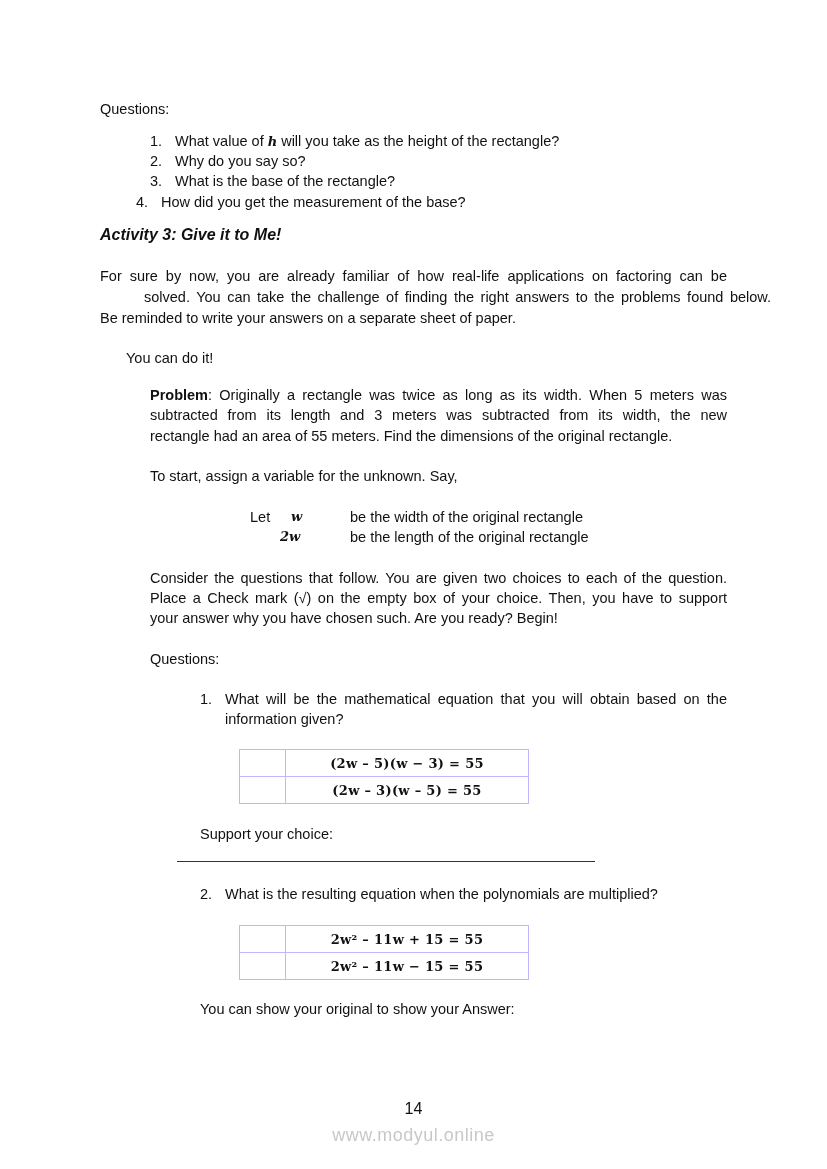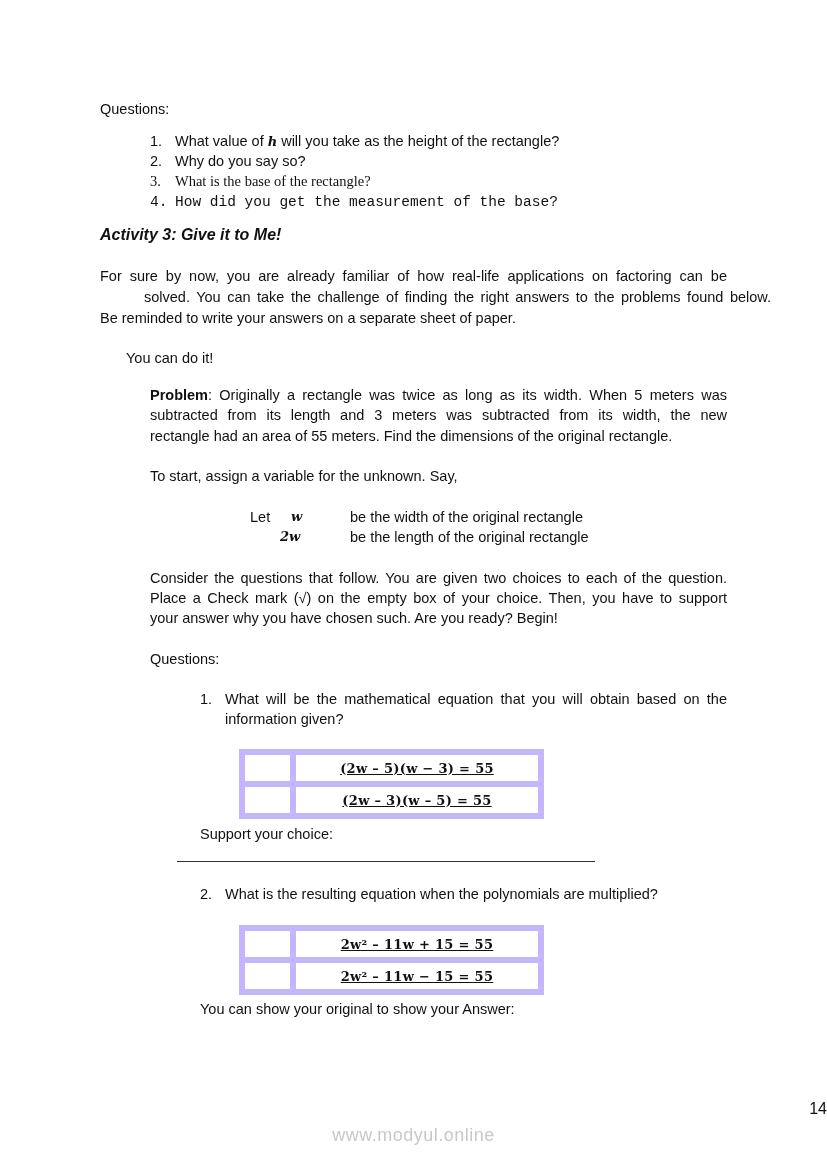--- a/index.html
+++ b/index.html
@@ -4,43 +4,43 @@
 <style>
   html, body { margin: 0; padding: 0; background: #ffffff; }
   body { width: 827px; height: 1169px; position: relative; overflow: hidden;
          font-family: "Liberation Sans", sans-serif; color: #111; font-size: 14.5px; }
   .line { position: absolute; white-space: nowrap; line-height: 20px; }
   .just { position: absolute; text-align: justify; text-align-last: justify; line-height: 20.5px; }
   .num { display: inline-block; width: 25px; }
   .heading { font-weight: bold; font-style: italic; font-size: 16px; }
   .mathv { font-family: "DejaVu Serif", serif; font-weight: bold; font-style: italic; font-size: 13px; }
   table.choice { position: absolute; border-collapse: collapse; }
-  table.choice td { border: 6px solid #c4b5fd; height: 26px; padding: 0; text-decoration: underline; }
+  table.choice td { border: 1px solid #c4b5fd; height: 26px; padding: 0; }
   table.choice td.box { width: 45px; }
   table.choice td.eq { width: 242px; text-align: center; font-family: "DejaVu Serif", serif;
                        font-weight: bold; font-size: 13px; letter-spacing: 0.3px; }
   .underline { position: absolute; border-top: 1px solid #333; }
-  .pagenum { position: absolute; width: 827px; text-align: right; font-size: 16px; }
+  .pagenum { position: absolute; width: 827px; text-align: center; font-size: 16px; }
   .watermark { position: absolute; width: 827px; text-align: center; font-size: 18px; color: #c8c8c8; letter-spacing: 0.5px; }
 </style>
 </head>
 <body>
 
 <div class="line" style="left:100px; top:99px;">Questions:</div>
 
 <div class="line" style="left:150px; top:131px;">
   <span class="num">1.</span><span>What value of </span><span class="mathv">h</span><span> will you take as the height of the rectangle?</span>
 </div>
 <div class="line" style="left:150px; top:151px;">
   <span class="num">2.</span><span>Why do you say so?</span>
 </div>
-<div class="line" style="left:150px; top:171px;font-family:Liberation Serif, serif;">
+<div class="line" style="left:150px; top:171px;">
   <span class="num">3.</span><span>What is the base of the rectangle?</span>
 </div>
-<div class="line" style="left:150px; top:192px;font-family:Liberation Mono, monospace;">
+<div class="line" style="left:136px; top:192px;">
   <span class="num">4.</span><span>How did you get the measurement of the base?</span>
 </div>
 
 <div class="line heading" style="left:100px; top:225px;">Activity 3:  Give it to Me!</div>
 
 <div class="just" style="left:100px; top:266px; width:627px;">For sure by now, you are already familiar of how real-life applications on factoring can be</div>
 <div class="just" style="left:100px; top:287px; width:627px;margin-left:44px;">solved.  You can take the challenge of finding the right answers to the problems found below.</div>
 <div class="line" style="left:100px; top:308px;">Be reminded to write your answers on a separate sheet of paper.</div>
 
 <div class="line" style="left:100px; top:348px;margin-left:26px;">You can do it!</div>

